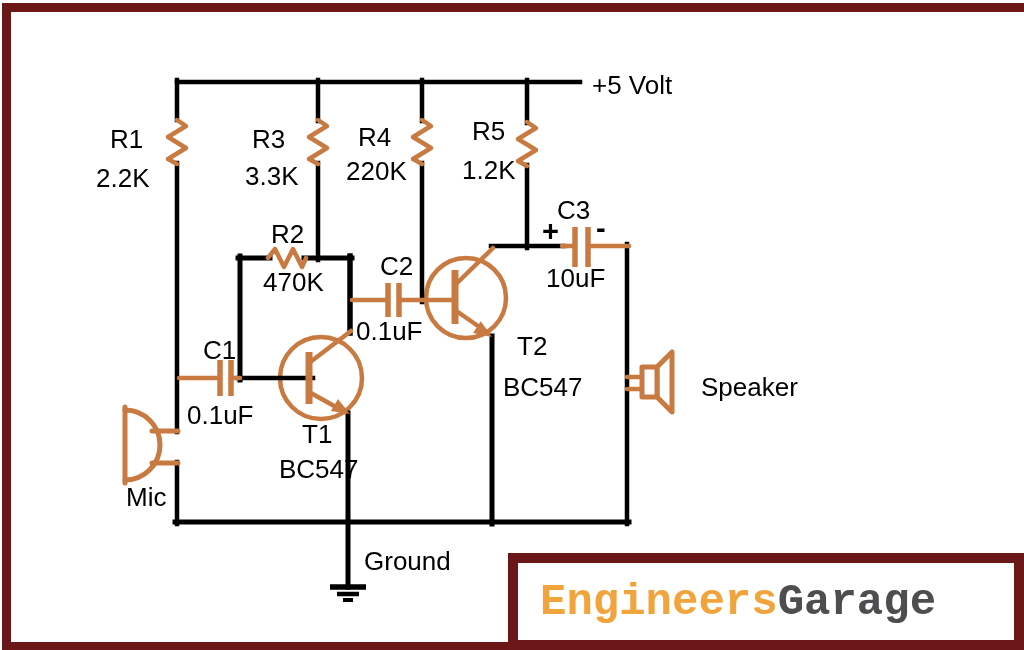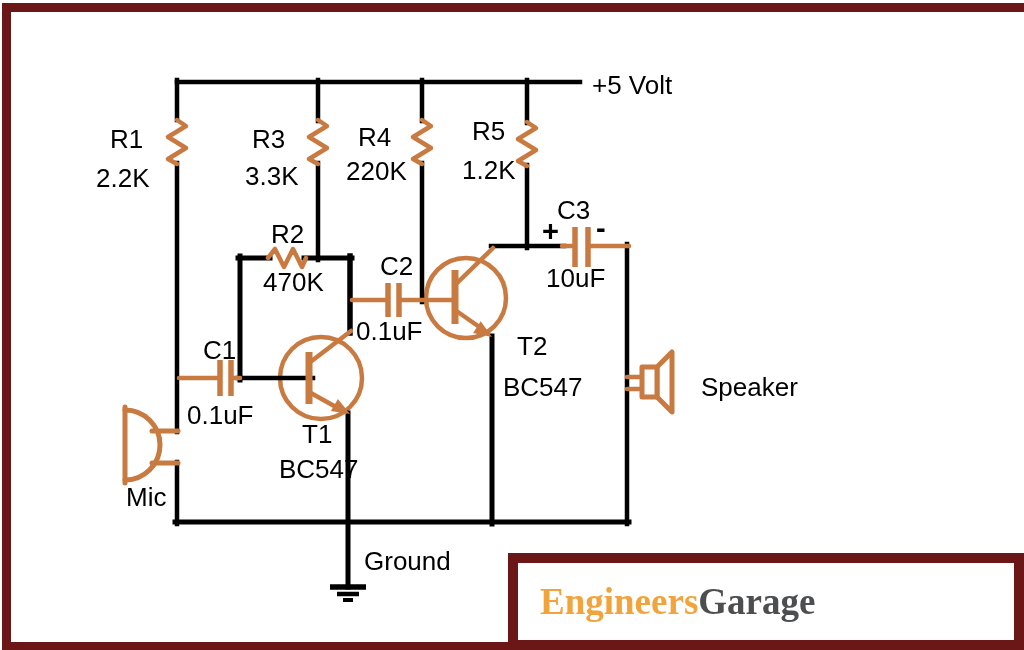--- a/index.html
+++ b/index.html
@@ -6,21 +6,21 @@
   body{width:1024px;height:650px;position:relative;overflow:hidden;
        font-family:"Liberation Sans",sans-serif;}
   .frame{position:absolute;left:2px;top:3px;width:1013px;height:630px;
          border:9px solid #6B1717;background:transparent;z-index:0;}
   svg{position:absolute;left:0;top:0;z-index:1;}
   svg text{font-family:"Liberation Sans",sans-serif;font-size:26px;fill:#000;}
   svg text.pol{font-size:29px;font-weight:bold;}
   .logo-box{position:absolute;left:508px;top:553px;right:0;bottom:0;
             border:10px solid #6B1717;background:#fff;z-index:2;
             display:flex;align-items:center;padding-left:22px;box-sizing:border-box;}
-  .logo-text{font-family:Liberation Serif, serif;font-weight:bold;font-size:37px;
+  .logo-text{font-family:Liberation Mono, monospace;font-weight:bold;font-size:44px;
              letter-spacing:0px;white-space:nowrap;line-height:1;}
   .logo-orange{color:#F2A43C;}
   .logo-gray{color:#4D4E50;}
 </style>
 </head>
 <body>
 
 <div class="frame"></div>
 
 <svg width="1024" height="650" viewBox="0 0 1024 650">

